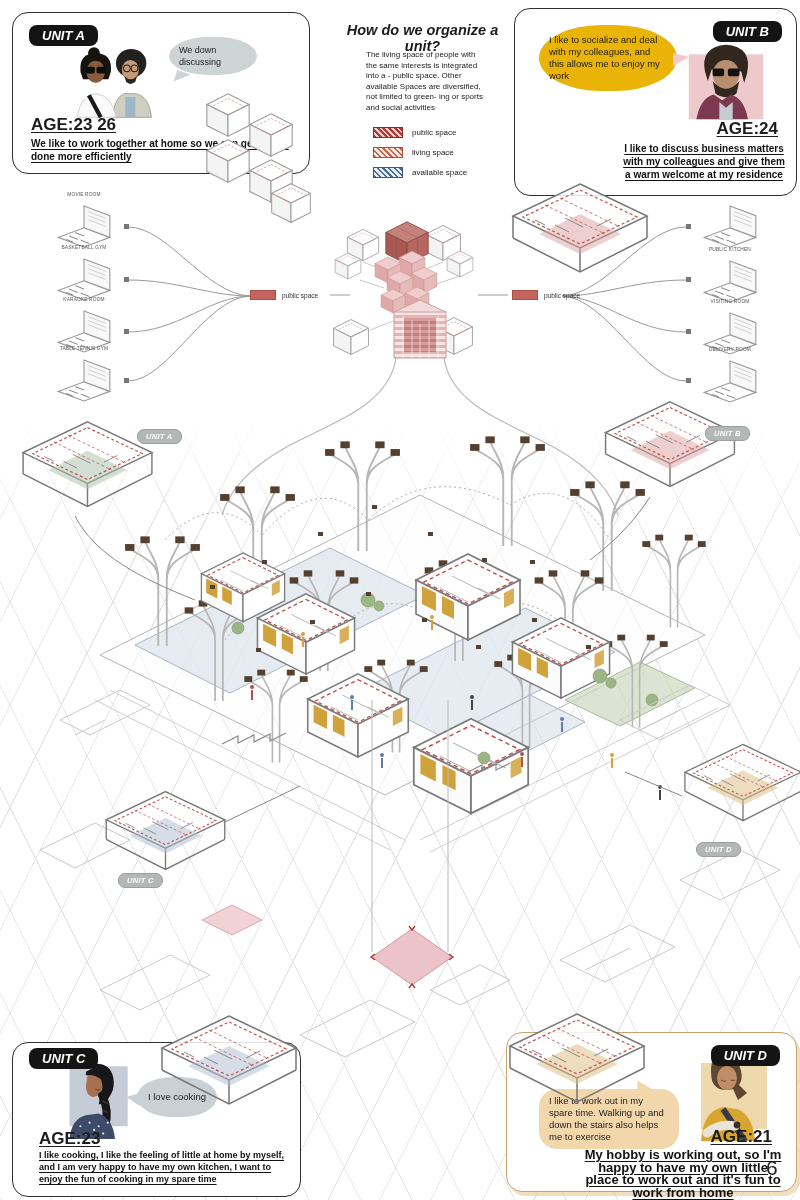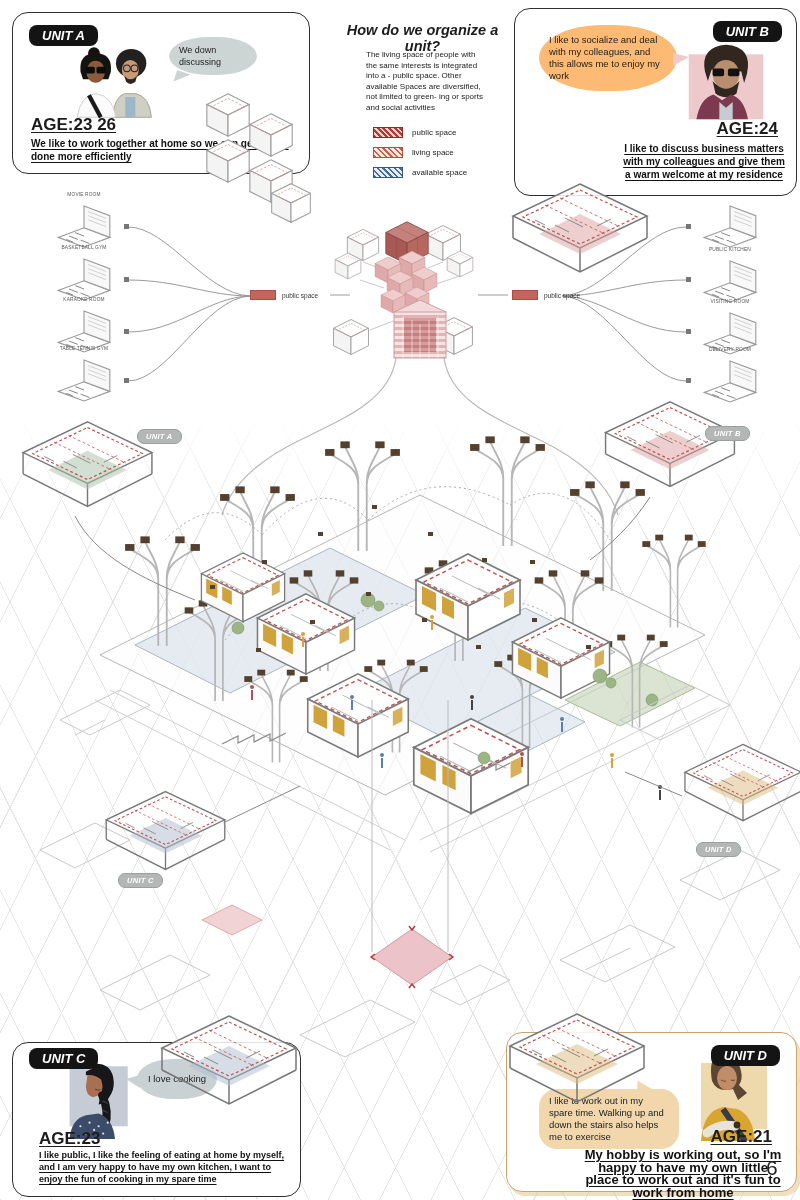--- a/index.html
+++ b/index.html
@@ -38,21 +38,21 @@
   .card{position:absolute;background:#fff;border:1.6px solid #2f2f2f;border-radius:16px;z-index:3;}
   #card-a{left:12px;top:12px;width:296px;height:160px;}
   #card-b{left:514px;top:8px;width:281px;height:186px;}
   #card-c{left:12px;top:1042px;width:287px;height:153px;}
   #card-d{left:506px;top:1032px;width:289px;height:158px;border-color:#c9a36b;
           box-shadow:3px 4px 0 rgba(230,196,138,.55);}
   .tag{position:absolute;background:#141414;color:#fff;font-style:italic;font-weight:bold;
        font-size:13px;padding:3px 13px;border-radius:8px;z-index:6;}
   .bubble{position:absolute;border-radius:45% 45% 45% 45%/50% 50% 50% 50%;display:flex;align-items:center;
           justify-content:center;text-align:left;padding:6px 10px;box-sizing:border-box;font-size:9.5px;line-height:12px;}
-  .bub-gray{background:#cdd5d4;} .bub-pink{background:#fdba74;} .bub-tan{background:#f3d7ac;border-radius:18px;}
+  .bub-gray{background:#cdd5d4;} .bub-pink{background:#eab308;} .bub-tan{background:#f3d7ac;border-radius:18px;}
   .bubble::after{content:"";position:absolute;width:0;height:0;}
   .tail-bl::after{left:6px;bottom:-9px;border-top:12px solid #cdd5d4;border-right:14px solid transparent;transform:rotate(18deg);}
   .tail-r::after{right:-12px;top:42%;border-left:16px solid #f0caca;border-top:4px solid transparent;border-bottom:9px solid transparent;}
   .tail-l::after{left:-11px;top:40%;border-right:14px solid #c9d1d4;border-top:4px solid transparent;border-bottom:9px solid transparent;}
   .tail-tr::after{right:26px;top:-10px;border-bottom:14px solid #f3d7ac;border-left:4px solid transparent;border-right:14px solid transparent;transform:rotate(-14deg);}
   .age{position:absolute;font-size:17px;font-weight:bold;text-decoration:underline;text-underline-offset:2px;}
   .caption{position:absolute;font-weight:bold;text-decoration:underline;text-underline-offset:2px;color:#111;}
   .persona{position:absolute;}
   .pagenum{position:absolute;left:766px;top:1156px;font-size:21px;color:#222;z-index:5;}
 </style>
@@ -390,23 +390,23 @@
       <g fill="#dfe4ec">
           <circle cx="34" cy="74" r="1.2"></circle>
           <circle cx="44" cy="70" r="1.2"></circle>
           <circle cx="54" cy="74" r="1.2"></circle>
       <circle cx="64" cy="70" r="1.2"></circle>
           <circle cx="39" cy="82" r="1.2"></circle>
           <circle cx="59" cy="82" r="1.2"></circle>
           <circle cx="49" cy="78" r="1.2"></circle>
         </g>
     </svg>
-    <div class="bubble bub-gray tail-l" style="left:124px;top:16px;width:80px;height:40px;background:#c9d1d4;">I love cooking</div>
+    <div class="bubble bub-gray tail-l" style="left:124px;top:34px;width:80px;height:40px;background:#c9d1d4;">I love cooking</div>
     <div class="age" style="left:26px;top:86px;text-decoration:underline;">AGE:23</div>
-    <div class="caption" style="left:26px;top:106px;width:256px;font-size:9px;line-height:12px;">I like public, I like the feeling of eating at home by myself, and I am very happy to have my own kitchen, I want to enjoy the fun of cooking in my spare time</div>
+    <div class="caption" style="left:26px;top:106px;width:256px;font-size:9px;line-height:12px;">I like cooking, I like the feeling of little at home by myself, and I am very happy to have my own kitchen, I want to enjoy the fun of cooking in my spare time</div>
   </div>
 
   <div class="card" id="card-d">
     <div class="tag" style="right:16px;top:12px;">UNIT D</div>
     <svg class="persona" style="left:150px;top:18px;" width="116" height="90" viewBox="0 0 116 90">
       <rect x="44" y="12" width="66" height="66" fill="#eed9ad"></rect>
       <path d="M58,6 q22,-4 26,14 q2,8 -2,14 l8,8 -9,7 -5,-11 q-16,4 -21,-8 q-3,-18 3,-24z" fill="#5d4632"></path>
       <ellipse cx="70" cy="27" rx="10" ry="12" fill="#c08d68"></ellipse>
       <path d="M64,29 q3,2 5,1 M74,29 q2,1 4,0" stroke="#6b4a30" stroke-width="1" fill="none"></path>
       <path d="M44,90 q2,-30 22,-34 l14,2 q16,6 18,32 z" fill="#d9a531"></path>

